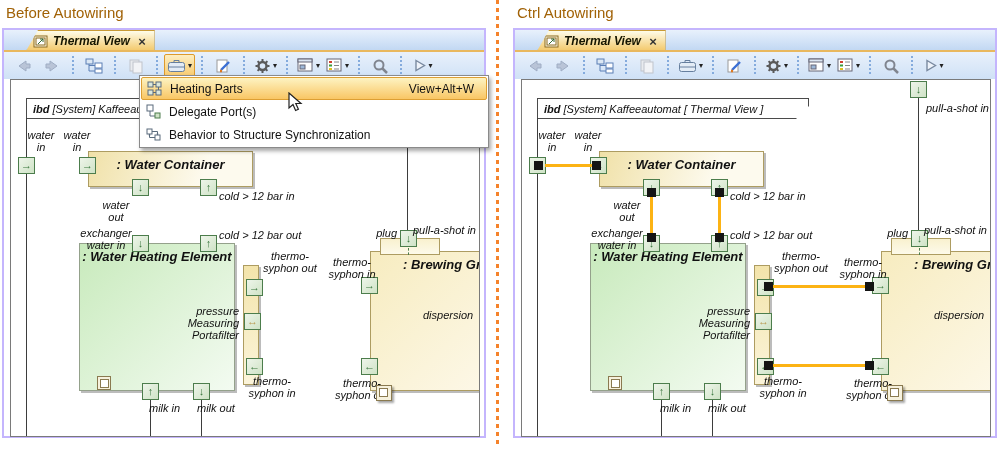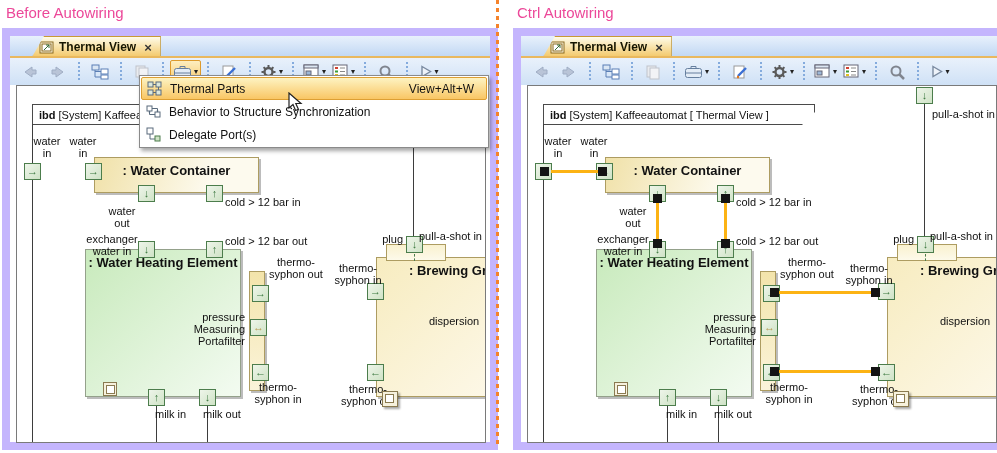--- a/index.html
+++ b/index.html
@@ -2,23 +2,23 @@
 <html><head>
 <meta charset="utf-8">
 <style>
   html,body{margin:0;padding:0;background:#fff;}
   body{font-family:"Liberation Sans","DejaVu Sans",sans-serif;}
   #stage{position:relative;width:997px;height:453px;background:#fff;overflow:hidden;}
 
   .panel{position:absolute;top:0;width:486px;height:453px;}
   .panel.before{left:0;}
   .panel.after{left:511px;}
-  .ptitle{position:absolute;left:6px;top:4px;font-size:15px;color:#ec4899;}
-
-  .win{position:absolute;left:2px;top:28px;width:480px;height:406px;border:8px solid #c4b5fd;background:#fff;}
+  .ptitle{position:absolute;left:6px;top:4px;font-size:15px;color:#a16207;}
+
+  .win{position:absolute;left:2px;top:28px;width:480px;height:406px;border:2px solid #c4b5fd;background:#fff;font-style:italic;}
   .tabstrip{position:absolute;left:0;top:0;width:100%;height:20px;background:linear-gradient(#e8f1fc,#c2d8f3);}
   .tstripline{position:absolute;left:0;top:20px;width:100%;height:2px;background:#e9b85e;}
   .tab{position:absolute;left:22px;top:0;height:20px;padding:0 8px 0 6px;display:flex;align-items:center;gap:5px;
        background:linear-gradient(#fefce9,#f3c869);border:1px solid #c89a35;border-bottom:none;
        clip-path:polygon(12px 0,100% 0,100% 100%,0 100%);}
   .tablabel{font-size:12px;font-weight:bold;color:#151500;white-space:nowrap;}
   .tabclose{font-size:13px;font-weight:bold;color:#333;margin-left:3px;cursor:default;}
 
   .toolbar{position:absolute;left:0;top:22px;width:100%;height:27px;background:linear-gradient(#e9f1fb,#cfe1f6);
            display:flex;align-items:center;padding-left:6px;box-sizing:border-box;}
@@ -305,45 +305,45 @@
             <svg width="15" height="15">
               <g fill="#dce8dc" stroke="#5a6b7c">
                 <rect x="1" y="1" width="5" height="5"></rect>
                 <rect x="1" y="9" width="5" height="5"></rect>
                 <rect x="9" y="1" width="5" height="5"></rect>
                 <rect x="9" y="9" width="5" height="5"></rect>
               </g>
               <path d="M6 3.5 H9 M6 11.5 H9 M11.5 6 V9" stroke="#5a6b7c"></path>
             </svg>
           </span>
-        <span>Thermal Parts</span>
+        <span>Heating Parts</span>
         <span class="shortcut">View+Alt+W</span>
+      </div>
+      <div class="mi">
+        <span class="micon">
+            <svg width="15" height="15">
+              <rect x="1" y="1" width="6" height="6" fill="#fff" stroke="#5a6b7c"></rect>
+              <path d="M4 7 V12 H9" fill="none" stroke="#5a6b7c"></path>
+              <rect x="9" y="9" width="5" height="5" fill="#cfe3c6" stroke="#4c7d4c"></rect>
+            </svg>
+          </span>
+        <span>Delegate Port(s)</span>
+        <span class="shortcut"></span>
       </div>
       <div class="mi">
         <span class="micon">
             <svg width="15" height="15">
               <rect x="1" y="2" width="5" height="5" fill="#fff" stroke="#5a6b7c"></rect>
               <rect x="9" y="8" width="5" height="5" fill="#fff" stroke="#5a6b7c"></rect>
               <path d="M6 4.5 H11.5 V8 M9 10.5 H3.5 V7" fill="none" stroke="#5a6b7c"></path>
               <path d="M10.3 6.8 L11.5 8.3 L12.7 6.8 Z" fill="#5a6b7c"></path>
               <path d="M2.3 8.2 L3.5 6.7 L4.7 8.2 Z" fill="#5a6b7c"></path>
             </svg>
           </span>
         <span>Behavior to Structure Synchronization</span>
-        <span class="shortcut"></span>
-      </div>
-      <div class="mi">
-        <span class="micon">
-            <svg width="15" height="15">
-              <rect x="1" y="1" width="6" height="6" fill="#fff" stroke="#5a6b7c"></rect>
-              <path d="M4 7 V12 H9" fill="none" stroke="#5a6b7c"></path>
-              <rect x="9" y="9" width="5" height="5" fill="#cfe3c6" stroke="#4c7d4c"></rect>
-            </svg>
-          </span>
-        <span>Delegate Port(s)</span>
         <span class="shortcut"></span>
       </div>
     </div>
 
     <svg class="cursor" style="left:288px;top:92px;" width="16" height="20">
       <path d="M1 1 L1 16 L5 12.5 L7.6 18.5 L10.4 17.3 L7.8 11.5 L13 11.5 Z" fill="#fff" stroke="#222" stroke-width="1.2"></path>
     </svg>
   </div>
 
   <div class="panel after">

